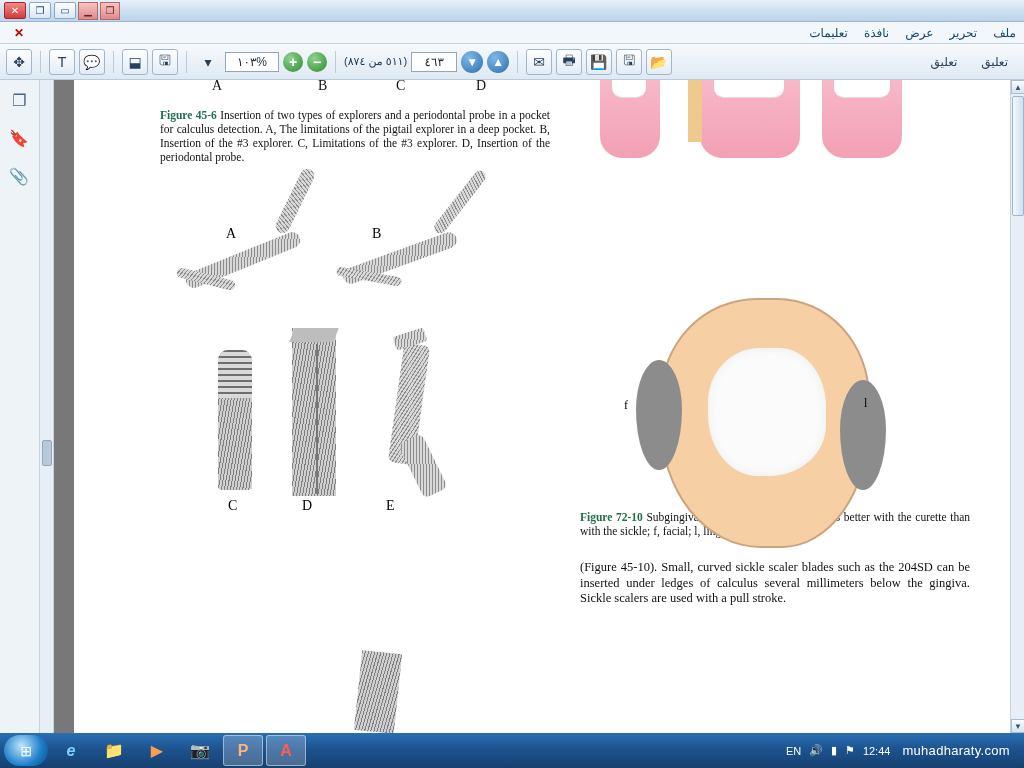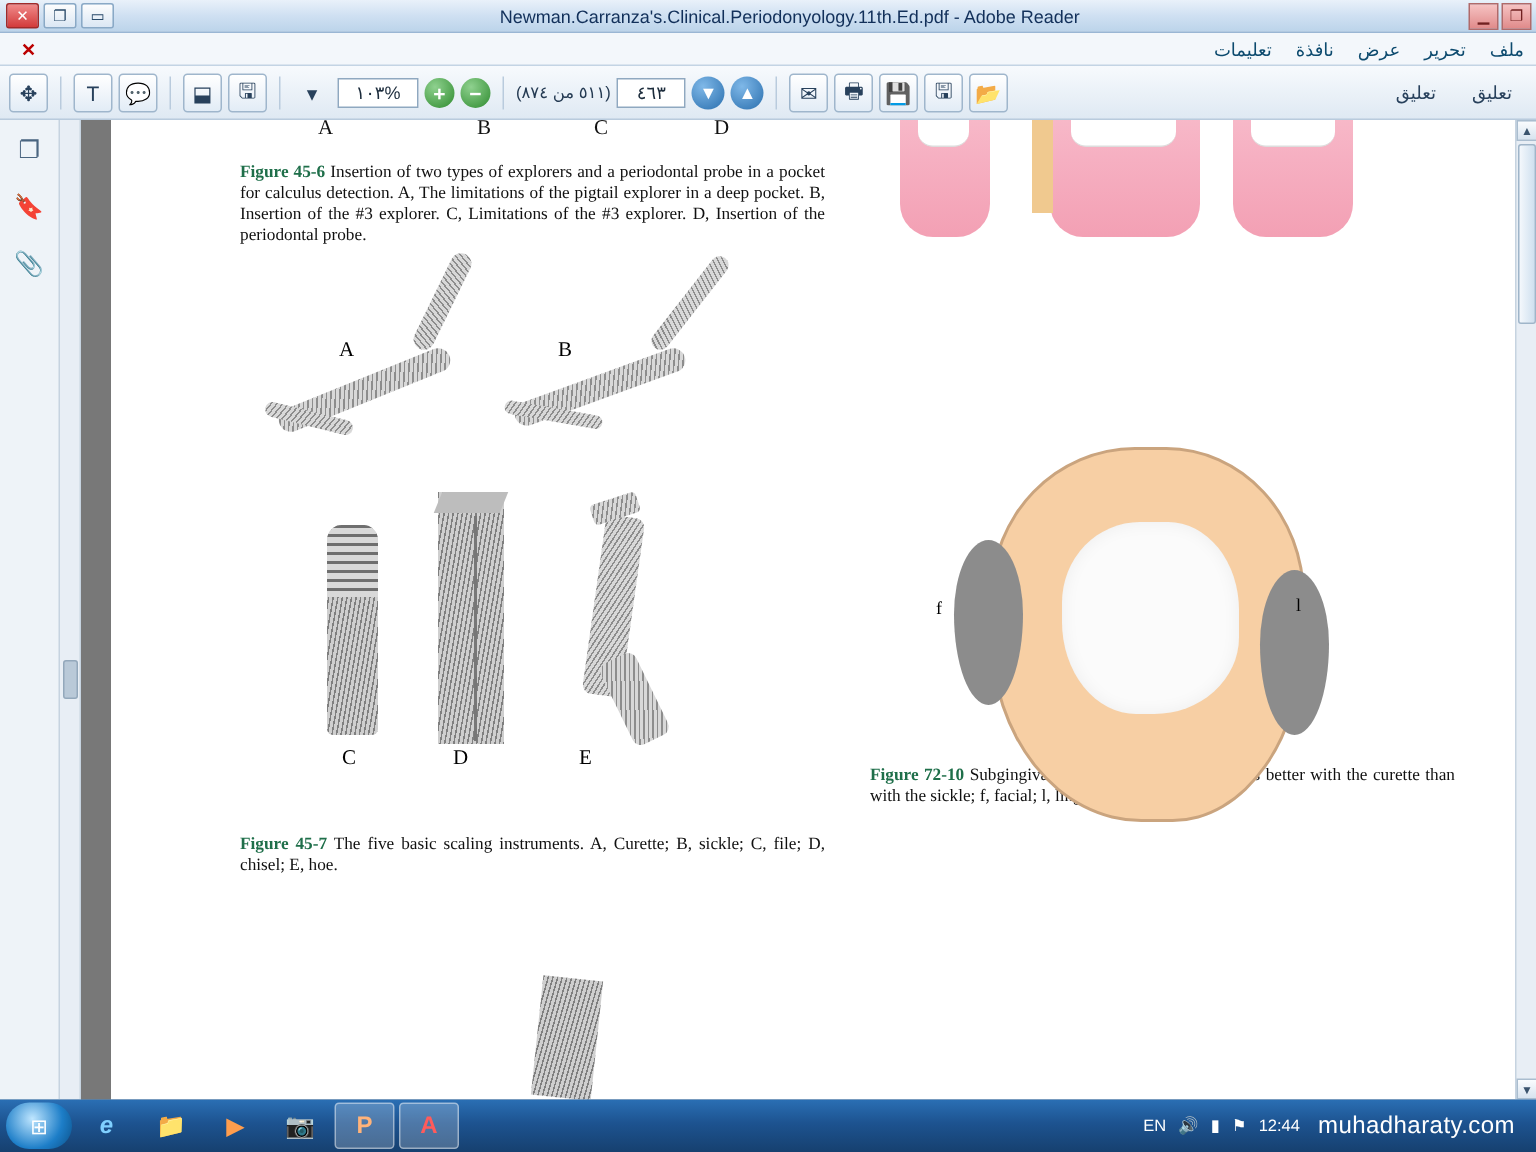--- a/index.html
+++ b/index.html
@@ -210,37 +210,36 @@
   .tbicon {
     width: 40px; height: 31px; margin-left: 3px; border-radius: 3px;
     display:flex; align-items:center; justify-content:center; font-size:16px; color:#fff;
   }
   .tbicon.active { background: rgba(255,255,255,.22); border:1px solid rgba(255,255,255,.45); }
   .tray {
     margin-left:auto; display:flex; align-items:center; gap:8px; padding-right:6px; color:#fff; font-size:11px;
   }
   .trayclock { text-align:center; line-height:12px; font-size:11px; }
   .watermark {
-    color:#fff; font-size:16px; font-family:"Liberation Sans",sans-serif;
+    color:#fff; font-size:13px; font-family:"Liberation Sans",sans-serif;
     padding: 0 8px 0 4px; letter-spacing:.3px;
   }
   .langbox { font-size:11px; color:#fff; }
 </style>
 </head>
 <body>
 
 <div class="window">
 
   <div class="titlebar">
     <div class="tb-left">
       <div class="tb-btn close">✕</div>
       <div class="tb-btn">❐</div>
       <div class="tb-btn">▭</div>
     </div>
-    <div class="tb-title">Newman.Carranza's.Clinical.Periodonyology.11th.Ed.pdf - Adobe Reader</div>
     <div class="tb-right">
       <div class="tb-sq">▁</div>
       <div class="tb-sq">❐</div>
     </div>
   </div>
 
   <div class="menubar">
     <div class="mi">ملف</div>
     <div class="mi">تحرير</div>
     <div class="mi">عرض</div>
@@ -326,23 +325,20 @@
             <div style="position:absolute;left:132px;top:142px;width:44px;height:14px;background:#bdbdbd;transform:skewX(-22deg);"></div>
             <div style="position:absolute;left:156px;top:158px;width:2px;height:150px;background:#777;"></div>
             <div style="position:absolute;left:142px;top:312px;font-family:'Liberation Serif',serif;font-size:14px;">D</div>
 
             <div class="inst shade" style="left:236px; top:158px; width:26px; height:120px; transform:rotate(8deg); border-radius:6px;"></div>
             <div class="inst shade" style="left:250px; top:250px; width:26px; height:60px; transform:rotate(-26deg); border-radius:6px;"></div>
             <div class="inst shade" style="left:234px; top:146px; width:32px; height:14px; transform:rotate(-18deg); border-radius:3px;"></div>
             <div style="position:absolute;left:226px;top:312px;font-family:'Liberation Serif',serif;font-size:14px;">E</div>
           </div>
 
-          <div class="figcap" style="margin-top:-60px;">
-            <span class="lbl">Figure 45-7</span><span> The five basic scaling instruments. A, Curette; B, sickle; C, file; D, chisel; E, hoe.</span>
-          </div>
 
           <div class="inst shade2" style="left:198px; top:592px; width:40px; height:80px; transform:rotate(6deg);"></div>
         </div>
 
         <div class="col colR">
 
           <div class="gingiva9">
             <div class="gpiece" style="left:10px;"></div>
             <div class="gwhite" style="left:22px;"></div>
             <div class="gpiece" style="left:110px; width:100px;"></div>
@@ -360,20 +356,24 @@
             <div class="blob" style="left:56px; top:300px;"></div>
             <div class="blob" style="left:260px; top:320px;"></div>
             <div style="position:absolute;left:44px;top:338px;font-family:'Liberation Serif',serif;font-size:12px;">f</div>
             <div style="position:absolute;left:284px;top:336px;font-family:'Liberation Serif',serif;font-size:12px;">l</div>
           </div>
 
           <div class="figcap" style="margin-top:150px;">
             <span class="lbl">Figure 72-10</span><span> Subgingival adaptation around the root is better with the curette than with the sickle; f, facial; l, lingual.</span>
           </div>
 
+          <div class="bodytext" style="margin-top:22px;">
+            <p>(Figure 45-10). Small, curved sickle scaler blades such as the 204SD can be inserted under ledges of calculus several millimeters below the gingiva. Sickle scalers are used with a pull stroke.</p>
+
+          </div>
         </div>
 
       </div>
     </div>
 
     <div class="docscroll">
       <div class="up">▲</div>
       <div class="thumb2"></div>
       <div class="dn">▼</div>
     </div>

